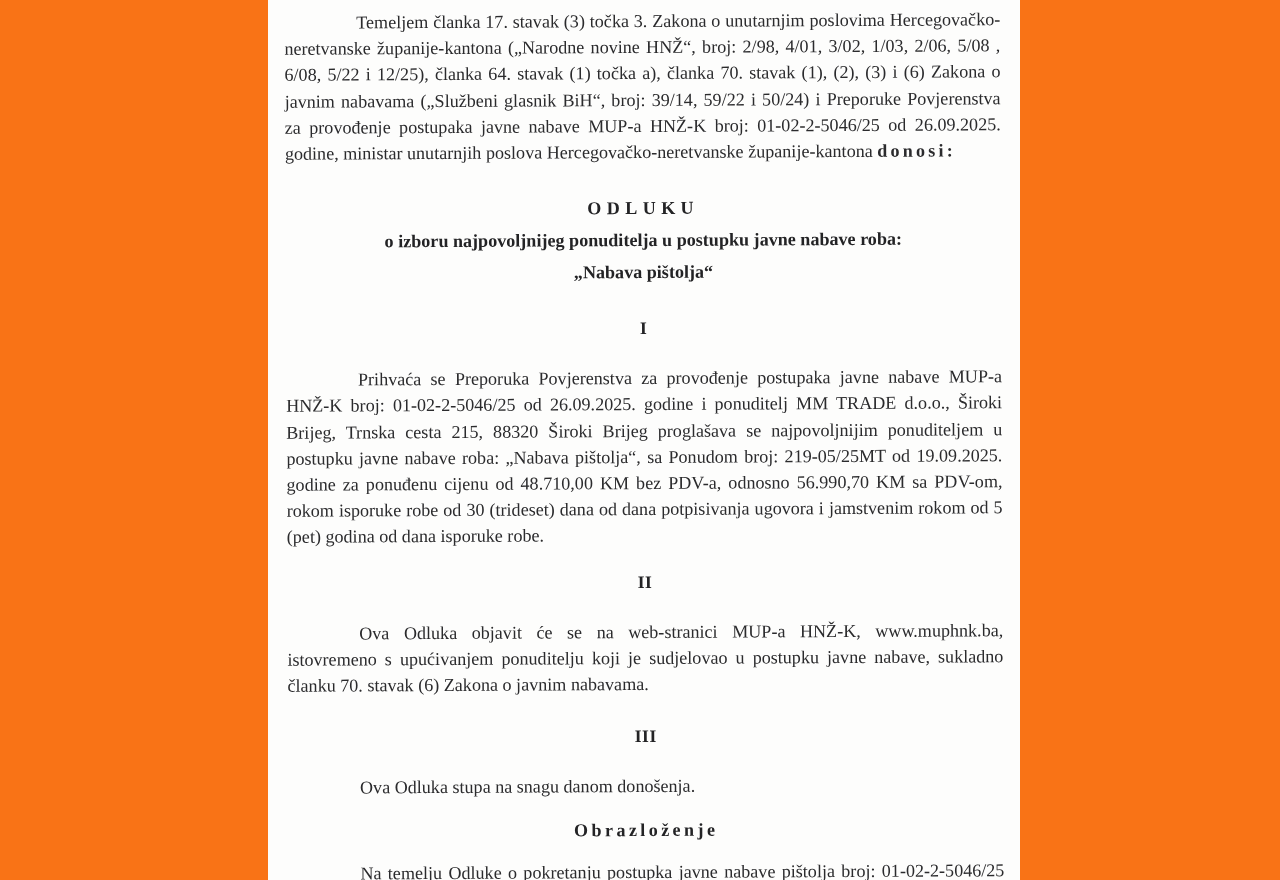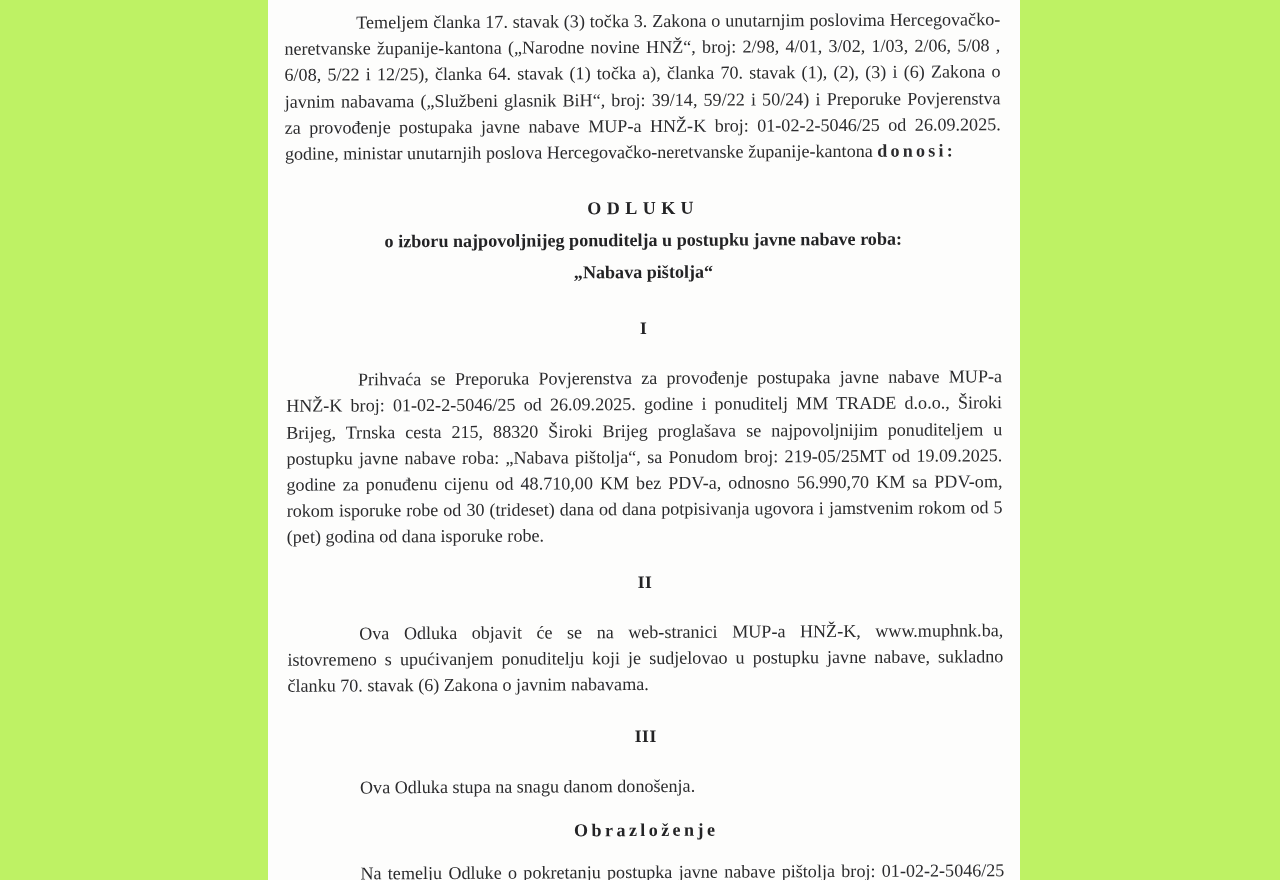--- a/index.html
+++ b/index.html
@@ -11,21 +11,21 @@
     width: 1280px;
     height: 880px;
     overflow: hidden;
     font-family: "Liberation Serif", "DejaVu Serif", serif;
     color: #2a2a2c;
   }
   #page {
     position: relative;
     width: 1280px;
     height: 880px;
-    background: #bef264;
+    background: #f97316;
   }
   
   #scan-field {
     position: absolute;
     left: 268px;
     top: 0;
     width: 752px;
     height: 880px;
     background: #fdfdfc;
   }

